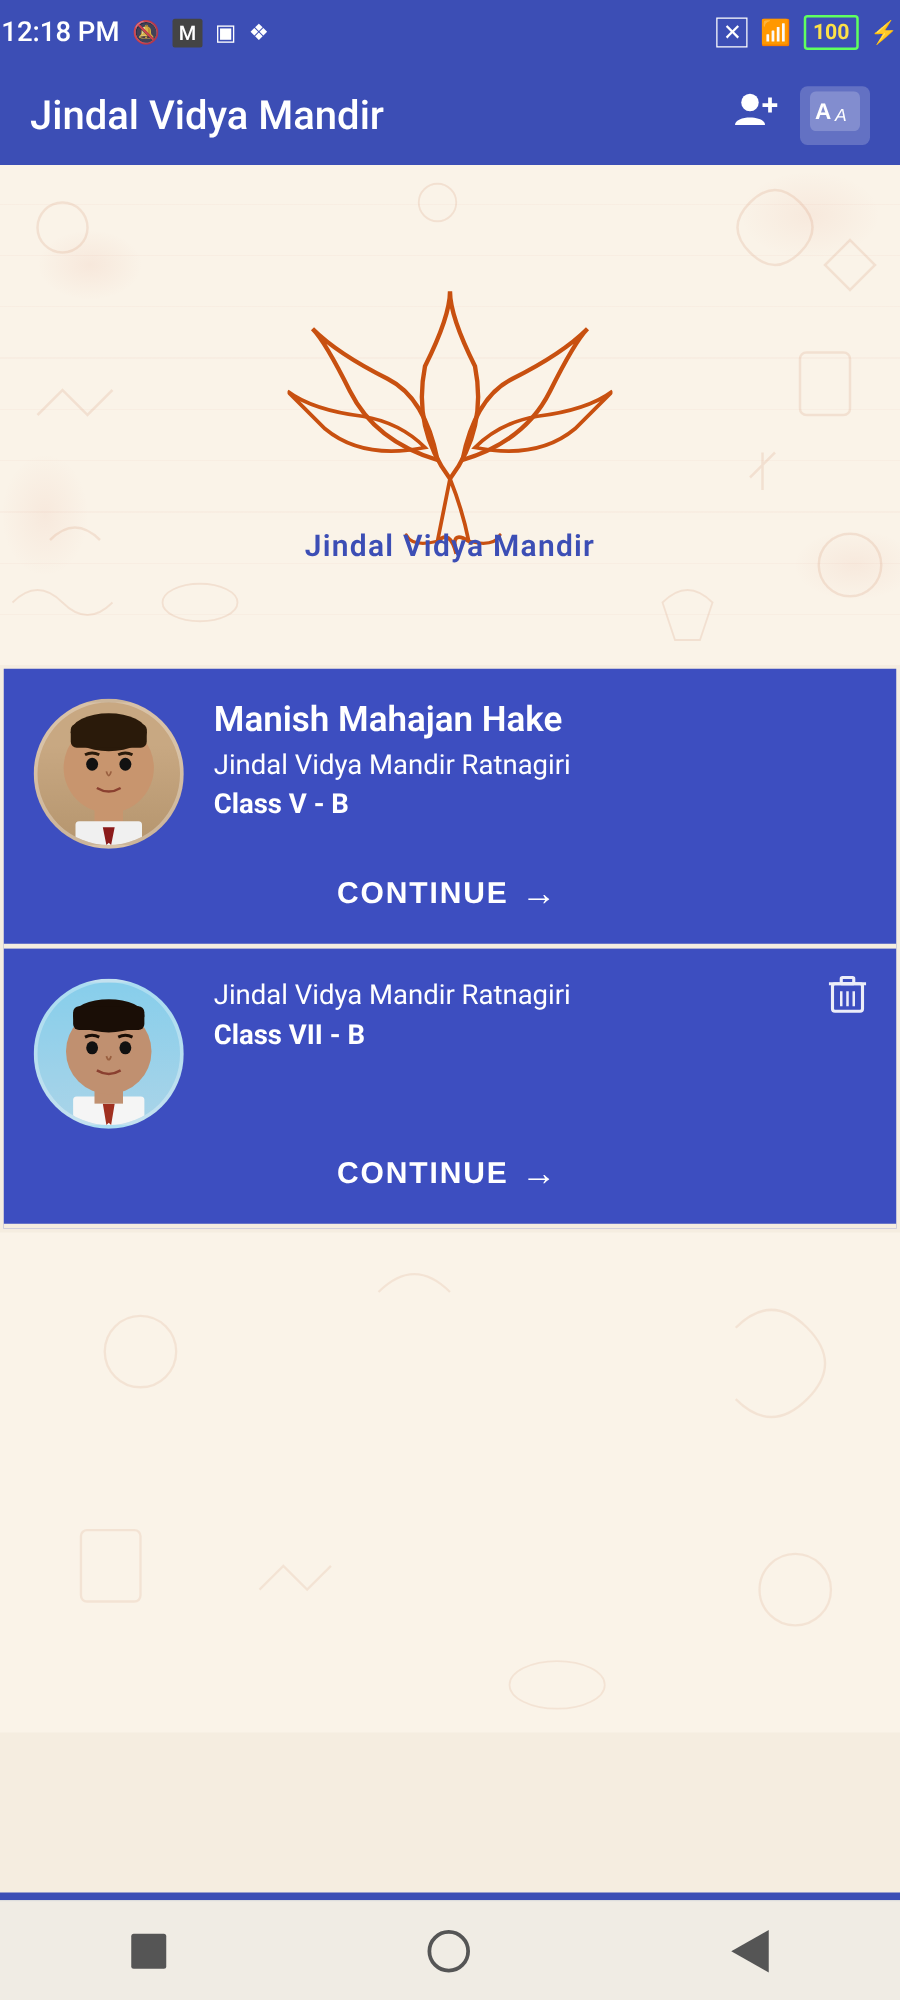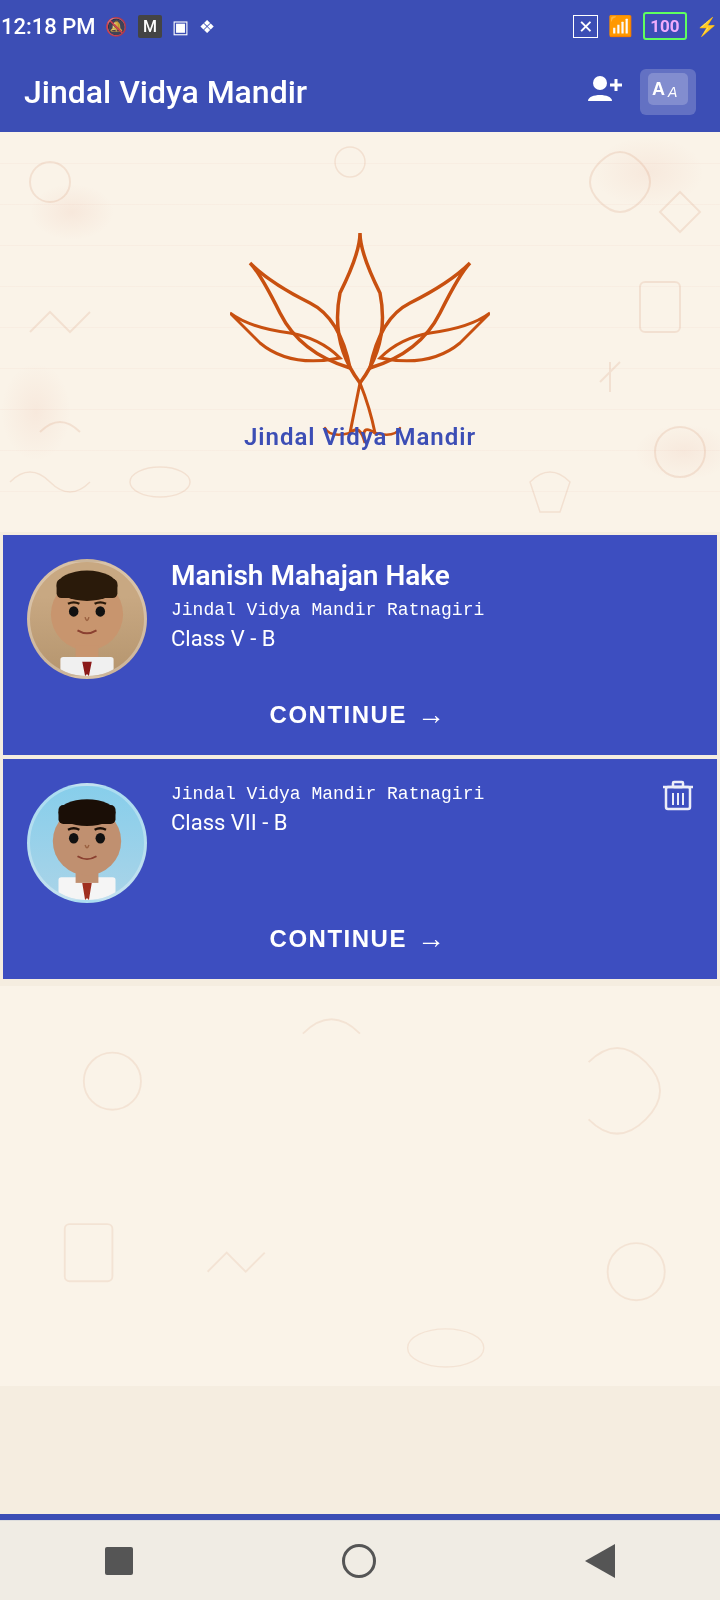--- a/index.html
+++ b/index.html
@@ -25,21 +25,21 @@
       font-size: 22px;
       font-weight: 500;
     }
     .status-left { display: flex; align-items: center; gap: 10px; }
     .status-right { display: flex; align-items: center; gap: 10px; }
     .battery-box {
       border: 2px solid #5fff5f;
       border-radius: 3px;
       padding: 2px 5px;
       font-size: 17px;
-      color: #f0abfc;
+      color: #fde047;
       font-weight: bold;
     }
 
     
     .app-bar {
       background: #3c4eb5;
       height: 80px;
       display: flex;
       align-items: center;
       justify-content: space-between;
@@ -165,29 +165,28 @@
     }
 
     .student-name {
       font-size: 28px;
       font-weight: 600;
       margin-bottom: 6px;
       line-height: 1.2;
     }
 
     .student-school {
-      font-size: 18px;
+      font-size: 22px;
       margin-bottom: 4px;
       line-height: 1.3;
-      font-family: Liberation Mono, monospace;
     }
 
     .student-class {
       font-size: 22px;
-      font-weight: 400;
+      font-weight: 700;
     }
 
     .delete-btn {
       position: absolute;
       top: 20px;
       right: 24px;
       color: white;
       font-size: 28px;
       cursor: pointer;
       background: none;

